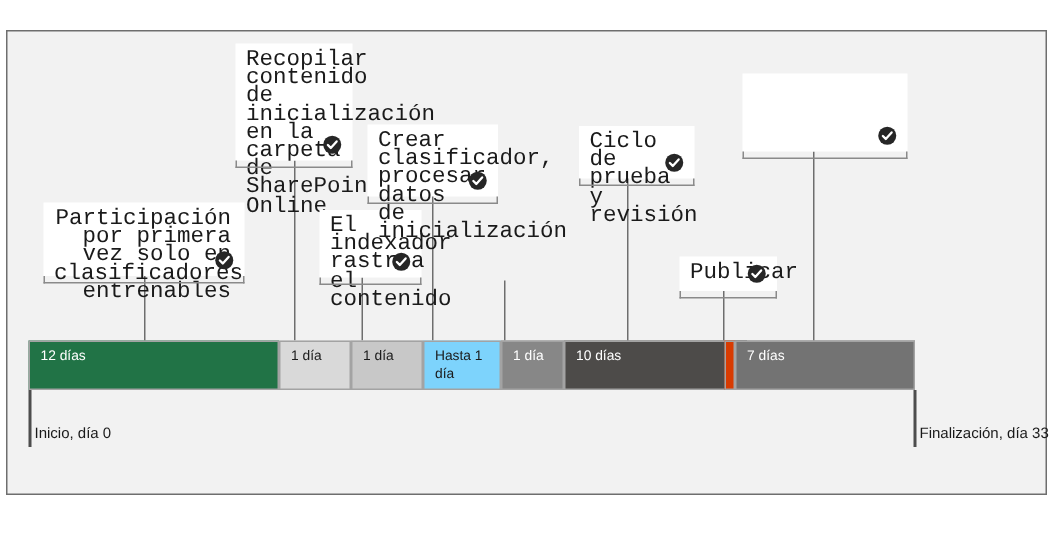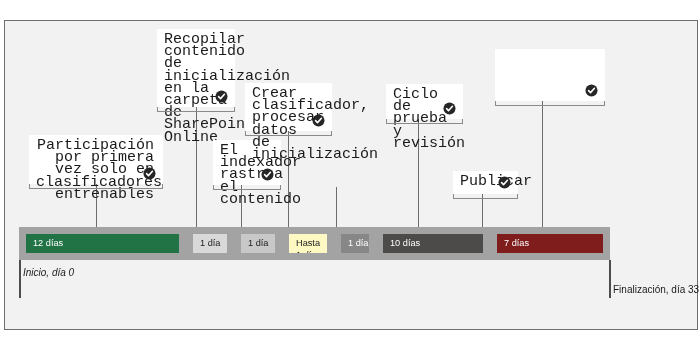--- a/index.html
+++ b/index.html
@@ -83,21 +83,21 @@
     left: 14px;
     top: 206px;
     height: 33px;
     z-index: 5;
   }
   .seg {
     position: absolute;
     top: 0;
     height: 33px;
     box-sizing: border-box;
-    border: 7px solid #a3a3a3;
+    border: 1px solid #a3a3a3;
     font-size: 9.2px;
     line-height: 11.5px;
     padding: 4px 0 0 7px;
     overflow: hidden;
     white-space: pre-line;
   }
 
   
   .endtick {
     position: absolute;
@@ -203,27 +203,27 @@
           <path d="M4.4 8.2 L6.8 10.6 L11.6 5.3" fill="none" stroke="#ffffff" stroke-width="1.9" stroke-linecap="round" stroke-linejoin="round"></path>
         </svg>
       </span>
       <span class="bracket"></span>
     </div>
 
     <div id="bar">
       <div class="seg" style="left:0px;   width:167px; background:#217346; color:#ffffff;">12 días</div>
       <div class="seg" style="left:167px; width:48px;  background:#d9d9d9; color:#1a1a1a;">1 día</div>
       <div class="seg" style="left:215px; width:48px;  background:#c8c8c8; color:#1a1a1a;">1 día</div>
-      <div class="seg" style="left:263px; width:52px;  background:#fef9c3; color:#1a1a1a;">Hasta 1 día</div>
+      <div class="seg" style="left:263px; width:52px;  background:#7dd3fc; color:#1a1a1a;">Hasta 1 día</div>
       <div class="seg" style="left:315px; width:42px;  background:#878787; color:#ffffff;">1 día</div>
       <div class="seg" style="left:357px; width:122px; background:#4d4b49; color:#ffffff;">10 días</div>
       <div class="seg" style="left:464px; width:7px;   background:#d83b01; color:#ffffff; padding-left:0;"></div>
-      <div class="seg" style="left:471px; width:120px; background:#7f1d1d; color:#ffffff;">7 días</div>
+      <div class="seg" style="left:471px; width:120px; background:#737373; color:#ffffff;">7 días</div>
     </div>
 
     <div class="endtick" style="left:14px; top:239px; height:38px;"></div>
-    <div class="endlabel" style="left:18px; top:246px;font-style:italic;">Inicio, día 0</div>
+    <div class="endlabel" style="left:18px; top:263px;">Inicio, día 0</div>
 
     <div class="endtick" style="left:604px; top:239px; height:38px;"></div>
     <div class="endlabel" style="left:608px; top:263px;">Finalización, día 33</div>
 
   </div>
 </div>
 
 </body></html>

